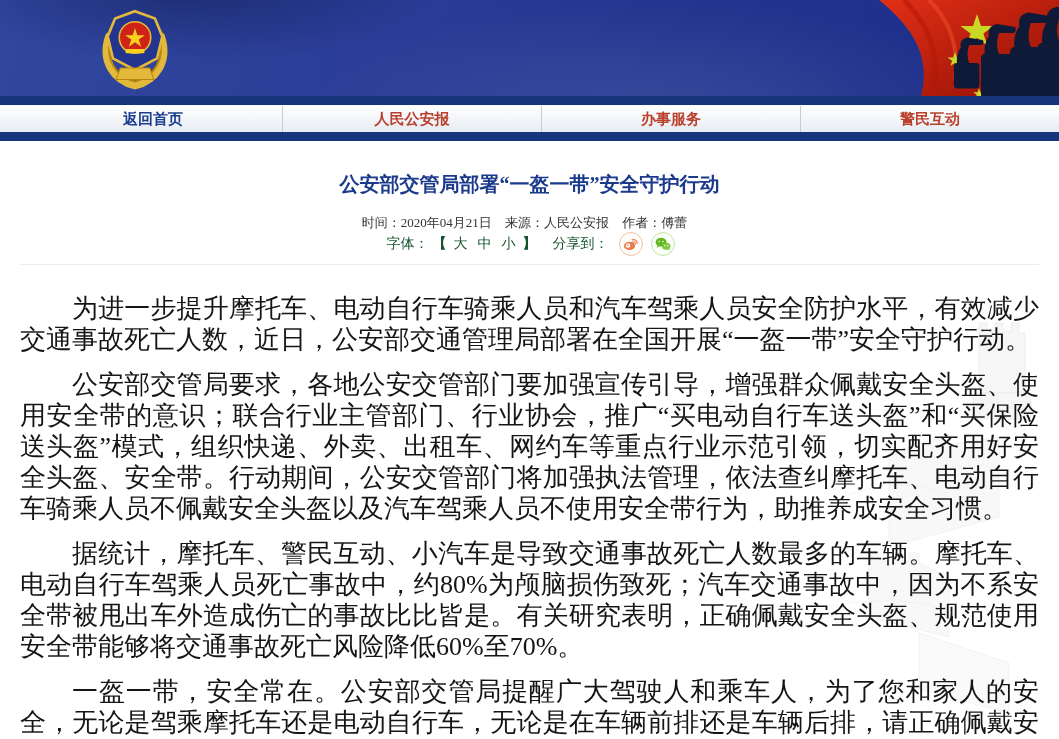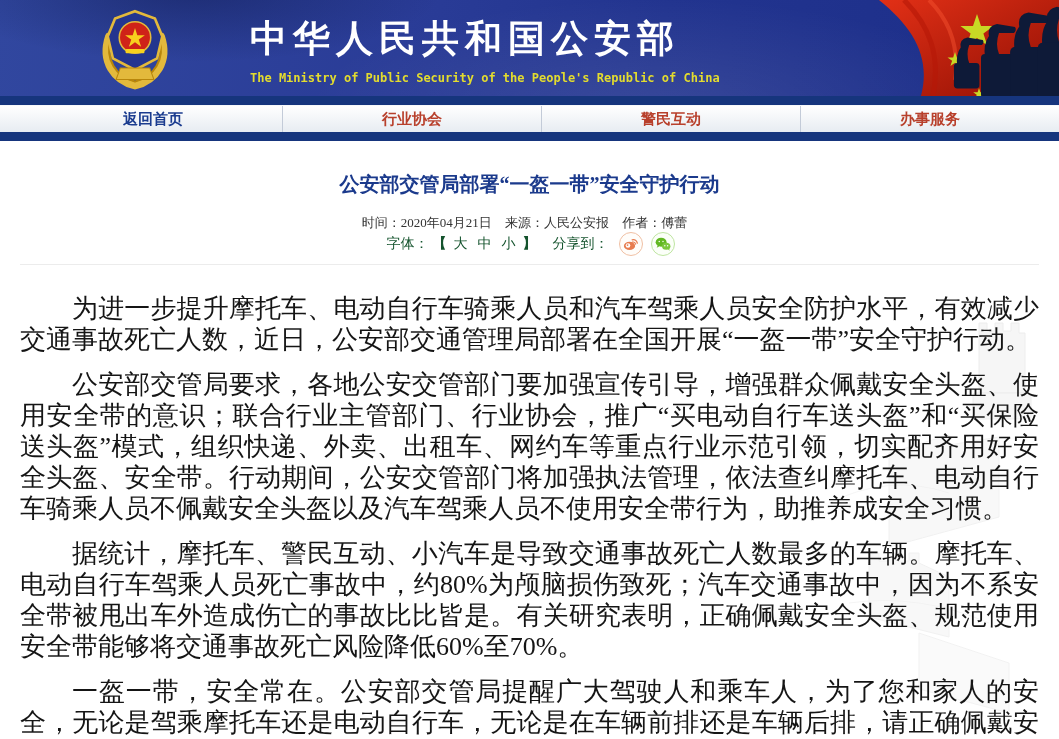--- a/index.html
+++ b/index.html
@@ -75,24 +75,20 @@
       <svg viewBox="0 0 80 80" width="84" height="84">
         <path d="M15,28 C7,52 20,70 40,75 C60,70 73,52 65,28" fill="none" stroke="#e3b93c" stroke-width="7" stroke-linecap="round"></path>
         <path d="M17,30 C11,50 22,66 40,71 C58,66 69,50 63,30" fill="none" stroke="#b8860b" stroke-width="2"></path>
         <polygon points="40,4 59,11 66,28 61,49 40,60 19,49 14,28 21,11" fill="#24358f" stroke="#e3b93c" stroke-width="2.5"></polygon>
         <circle cx="40" cy="29" r="15" fill="#cf2318" stroke="#e3b93c" stroke-width="1.5"></circle>
         <path d="M40,20 l2.2,6.8 7.2,0 -5.8,4.2 2.2,6.8 -5.8,-4.2 -5.8,4.2 2.2,-6.8 -5.8,-4.2 7.2,0 Z" fill="#f7d11e"></path>
         <rect x="31" y="40" width="18" height="4" rx="1" fill="#f7d11e"></rect>
         <path d="M26,58 L54,58 L58,69 L22,69 Z" fill="#e3b93c"></path>
         <path d="M26,58 L54,58 L58,69 L22,69 Z" fill="none" stroke="#b8860b" stroke-width="1"></path>
       </svg>
-    </div>
-    <div class="titles">
-      <div class="site-title-cn">中华人民共和国公安部</div>
-      <div class="site-title-en">The Ministry of Public Security of the People's Republic of China</div>
     </div>
     <div class="flag-scene">
       <svg viewBox="0 0 250 96" width="250" height="96">
         <defs>
           <linearGradient id="rg" x1="0" y1="0" x2="1" y2="1">
             <stop offset="0" stop-color="#e23016"></stop>
             <stop offset="1" stop-color="#8f0f04"></stop>
           </linearGradient>
         </defs>
         <path d="M70,0 C105,28 122,58 112,96 L250,96 L250,0 Z" fill="url(#rg)"></path>
@@ -126,27 +122,27 @@
     </div>
   </div>
 
   <div class="navy-bar"></div>
 
   <div class="nav">
     <div class="nav-item">
         <span>返回首页</span>
       </div>
     <div class="nav-item">
-        <span>行业协会</span>
+        <span>人民公安报</span>
+      </div>
+    <div class="nav-item">
+        <span>办事服务</span>
       </div>
     <div class="nav-item">
         <span>警民互动</span>
-      </div>
-    <div class="nav-item">
-        <span>办事服务</span>
       </div>
   </div>
 
   <div class="navy-bar"></div>
 
   <div class="main">
     <h1 class="article-title">公安部交管局部署“一盔一带”安全守护行动</h1>
 
     <div class="meta-row">
       <div class="meta-left">

